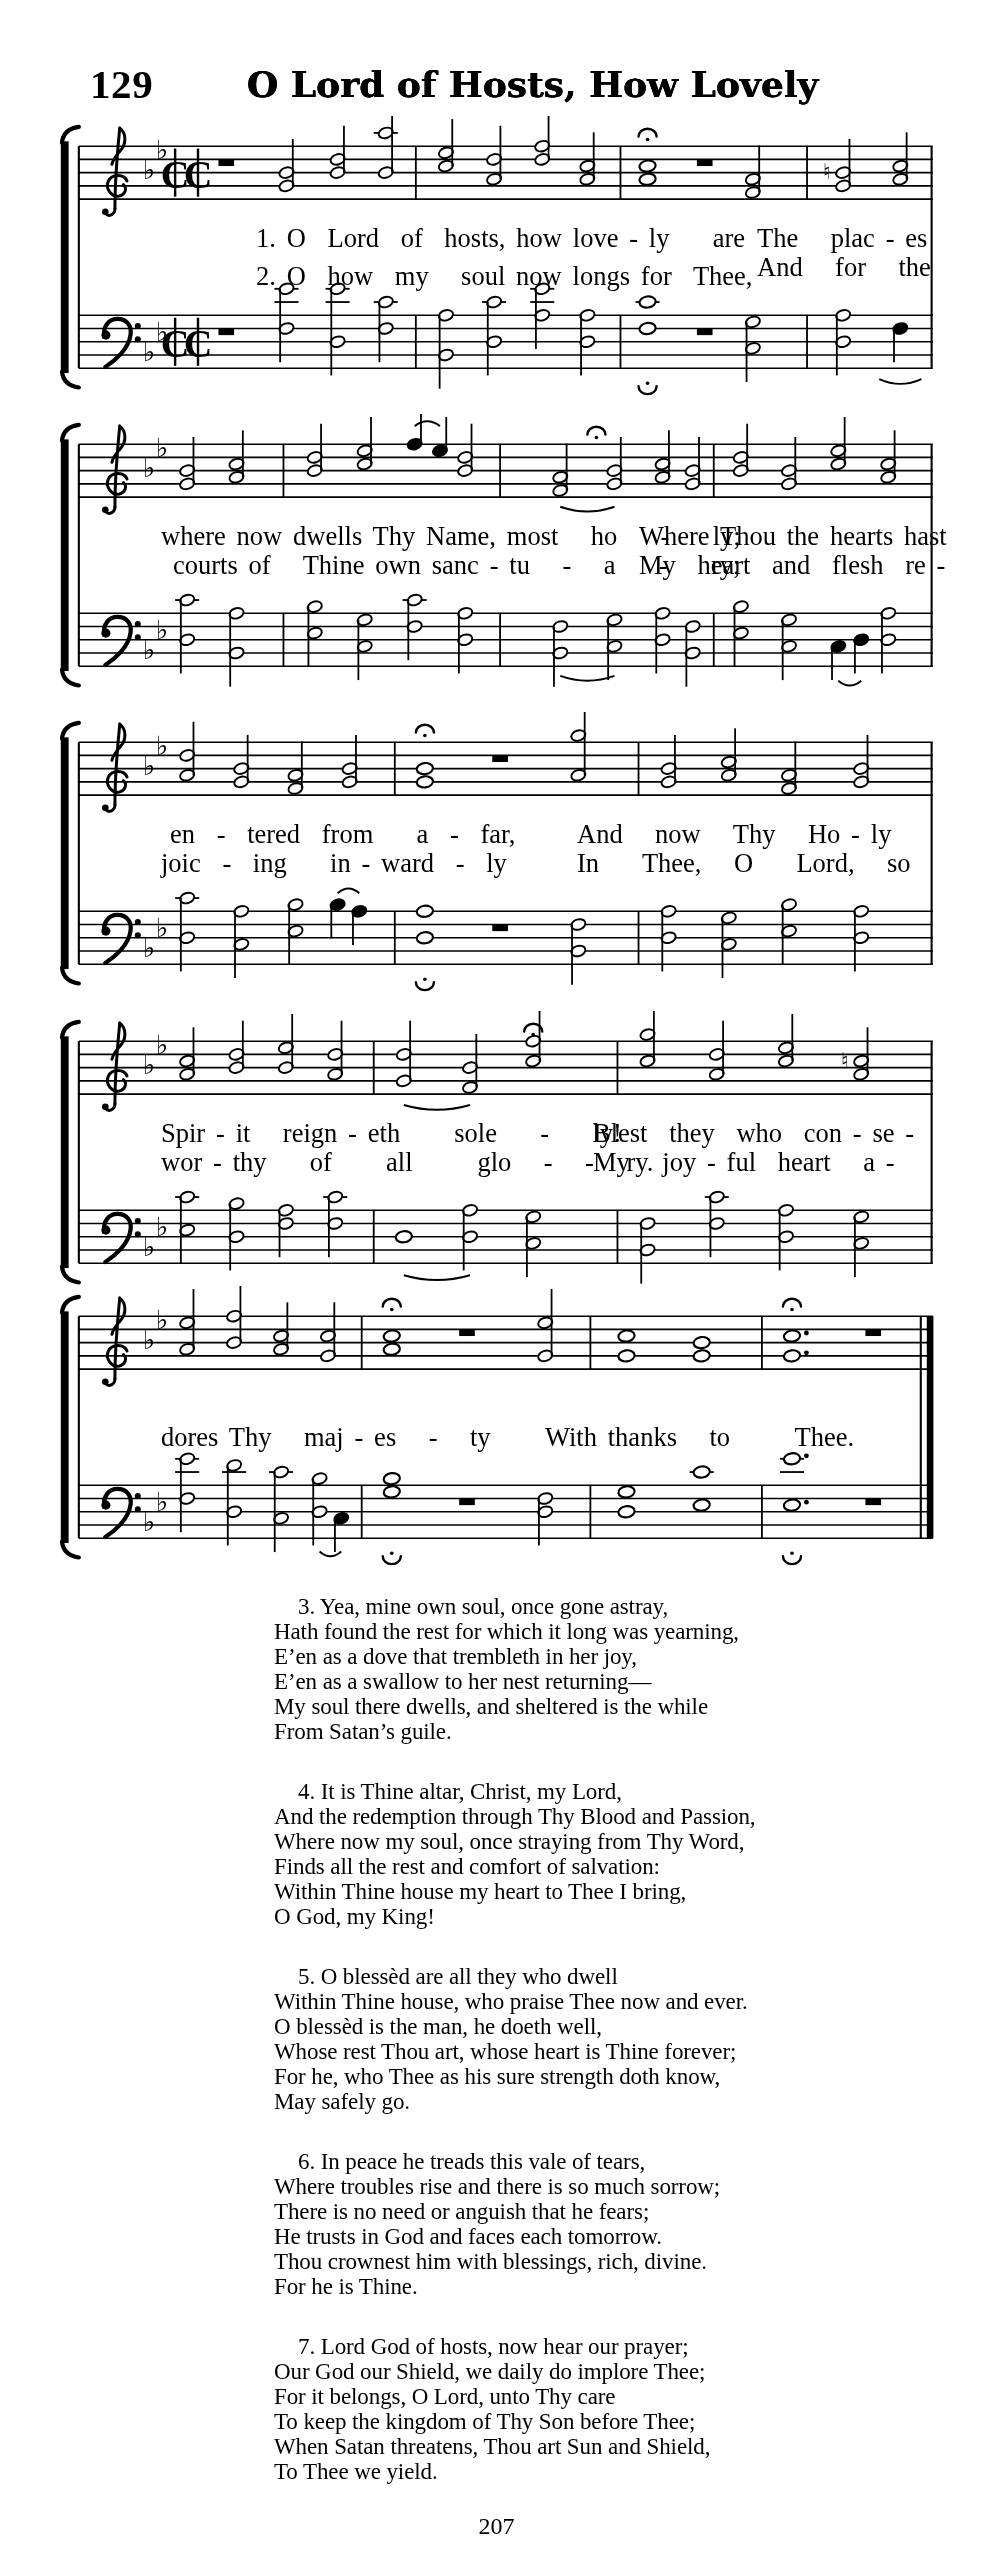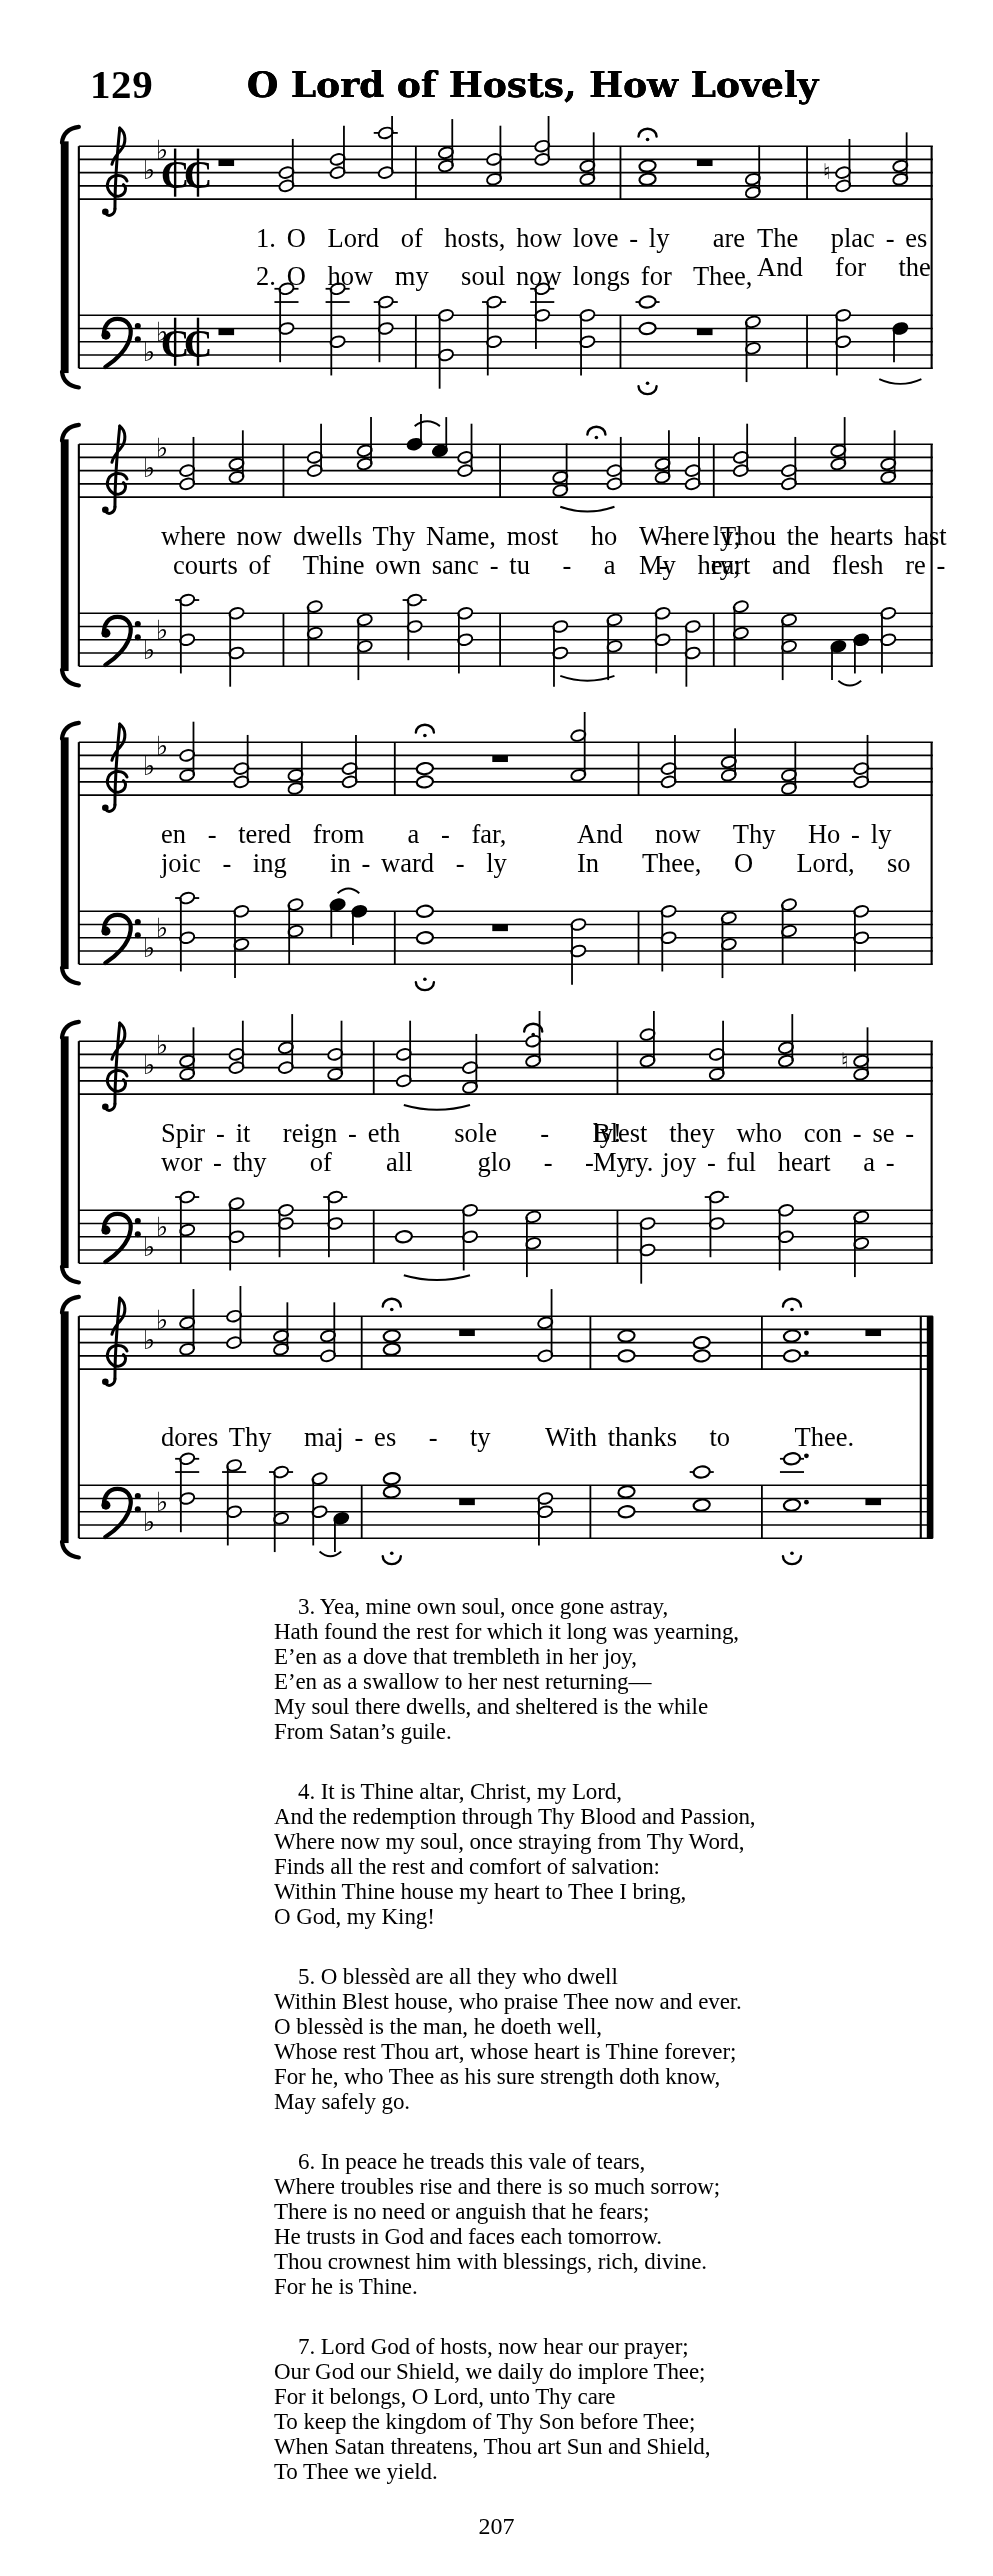--- a/index.html
+++ b/index.html
@@ -454,21 +454,21 @@
         <ellipse cx="1311" cy="364" rx="12" ry="8.4" fill="#fff" stroke="#000" stroke-width="3.2" transform="rotate(-18 1311 364)"></ellipse>
         <line x1="1300.5" y1="320" x2="1300.5" y2="420" stroke="#000" stroke-width="3"></line>
         <ellipse cx="1431" cy="331" rx="12" ry="8.4" fill="#fff" stroke="#000" stroke-width="3.2" transform="rotate(-18 1431 331)"></ellipse>
         <ellipse cx="1431" cy="375" rx="12" ry="8.4" fill="#fff" stroke="#000" stroke-width="3.2" transform="rotate(-18 1431 375)"></ellipse>
         <line x1="1420.5" y1="331" x2="1420.5" y2="431" stroke="#000" stroke-width="3"></line>
         <path d="M691,449 A15,13 0 0 0 721,449" fill="none" stroke="#000" stroke-width="4" stroke-linecap="round"></path>
         <circle cx="706" cy="444" r="3" fill="#000"></circle>
         <path d="M561,301 Q579,285 597,301" fill="none" stroke="#000" stroke-width="3.2"></path>
       </svg>
     <div class="lyricline lyr1">
-      <span class="seg" style="left: 161px; font-family: Liberation Serif, serif;">en  -  tered  from    a  -  far,</span>
+      <span class="seg" style="left: 170px; font-family: Liberation Serif, serif;">en  -  tered  from    a  -  far,</span>
       <span class="seg" style="left: 577px;">And   now   Thy   Ho - ly</span>
     </div>
     <div class="lyricline lyr2">
       <span class="seg" style="left: 161px;">joic  -  ing    in - ward  -  ly</span>
       <span class="seg" style="left: 577px;">In    Thee,   O    Lord,   so</span>
     </div>
   </div>
 
   <div class="system" style="top: 1011px;">
     <svg width="993" height="283" viewBox="0 0 1650 470">
@@ -715,21 +715,21 @@
       <div class="verse">
         <span class="verse-line first">4. It is Thine altar, Christ, my Lord,</span>
         <span class="verse-line">And the redemption through Thy Blood and Passion,</span>
         <span class="verse-line">Where now my soul, once straying from Thy Word,</span>
         <span class="verse-line">Finds all the rest and comfort of salvation:</span>
         <span class="verse-line">Within Thine house my heart to Thee I bring,</span>
         <span class="verse-line">O God, my King!</span>
       </div>
       <div class="verse">
         <span class="verse-line first">5. O blessèd are all they who dwell</span>
-        <span class="verse-line">Within Blest house, who praise Thee now and ever.</span>
+        <span class="verse-line">Within Thine house, who praise Thee now and ever.</span>
         <span class="verse-line">O blessèd is the man, he doeth well,</span>
         <span class="verse-line">Whose rest Thou art, whose heart is Thine forever;</span>
         <span class="verse-line">For he, who Thee as his sure strength doth know,</span>
         <span class="verse-line">May safely go.</span>
       </div>
       <div class="verse">
         <span class="verse-line first">6. In peace he treads this vale of tears,</span>
         <span class="verse-line">Where troubles rise and there is so much sorrow;</span>
         <span class="verse-line">There is no need or anguish that he fears;</span>
         <span class="verse-line">He trusts in God and faces each tomorrow.</span>

